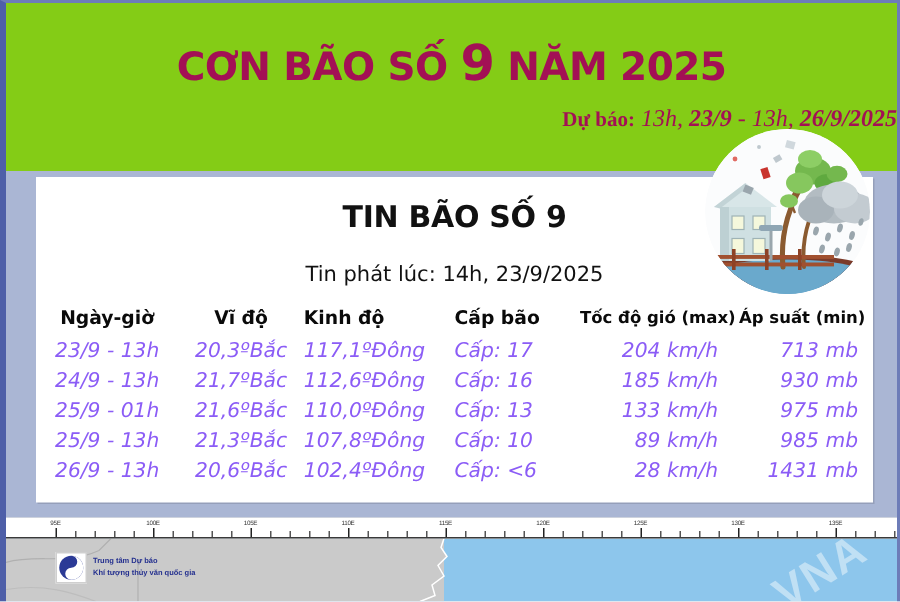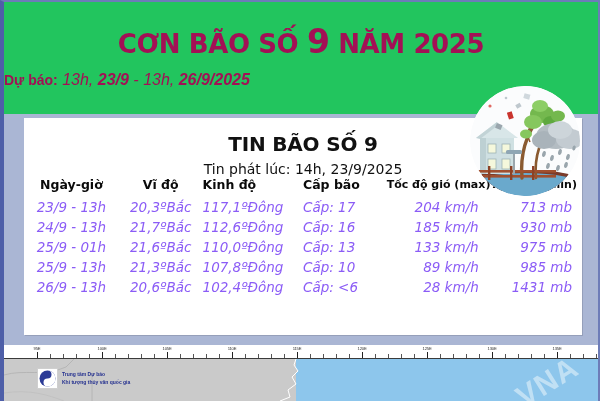--- a/index.html
+++ b/index.html
@@ -14,41 +14,41 @@
     background: #aab6d4;
     border-left: 4px solid #4e5fa8;
     border-top: 2px solid #6d7cb8;
     border-right: 2px solid #6d7cb8;
     overflow: hidden;
   }
   
   #header {
     position: absolute;
     left: 0; top: 0; right: 0; height: 112px;
-    background: #22c55e;
+    background: #84cc16;
   }
   .title {
     position: absolute;
     left: 0; right: 0; top: 20px;
     text-align: center;
     font-size: 26px;
     font-weight: bold;
     letter-spacing: -0.4px;
     color: #a31055;
     font-family: "DejaVu Sans", sans-serif;
     white-space: nowrap;
   }
   .title .big-num { font-size: 33px; }
   .subtitle {
     position: absolute;
     left: 0; right: 0; top: 69px;
-    text-align: left;
+    text-align: right;
     font-size: 16px;
     color: #a31055;
-    font-family: Liberation Sans, sans-serif;
+    font-family: Liberation Serif, serif;
     white-space: nowrap;
   }
   .subtitle .lbl { font-weight: bold; font-style: normal; font-size: 14px; }
   .subtitle .it  { font-style: italic; }
   .subtitle .itb { font-style: italic; font-weight: bold; }
 
   
   #storm-badge {
     position: absolute;
     left: 466px; top: 84px;
@@ -76,26 +76,27 @@
     color: #111;
     font-family: "DejaVu Sans", sans-serif;
     margin-top: 14px;
     letter-spacing: -0.2px;
   }
   .card-sub {
     text-align: center;
     font-size: 14px;
     color: #111;
     font-family: "DejaVu Sans", sans-serif;
-    margin-top: 5px;
+    margin-top: 19px;
   }
   
   table {
     width: 100%;
     border-collapse: collapse;
+    margin-top: 13px;
     font-family: "DejaVu Sans", sans-serif;
   }
   th {
     font-size: 12.5px;
     font-weight: bold;
     color: #0a0a0a;
     padding: 0 0 5px 0;
     white-space: nowrap;
   }
   th.small { font-size: 11px; }

